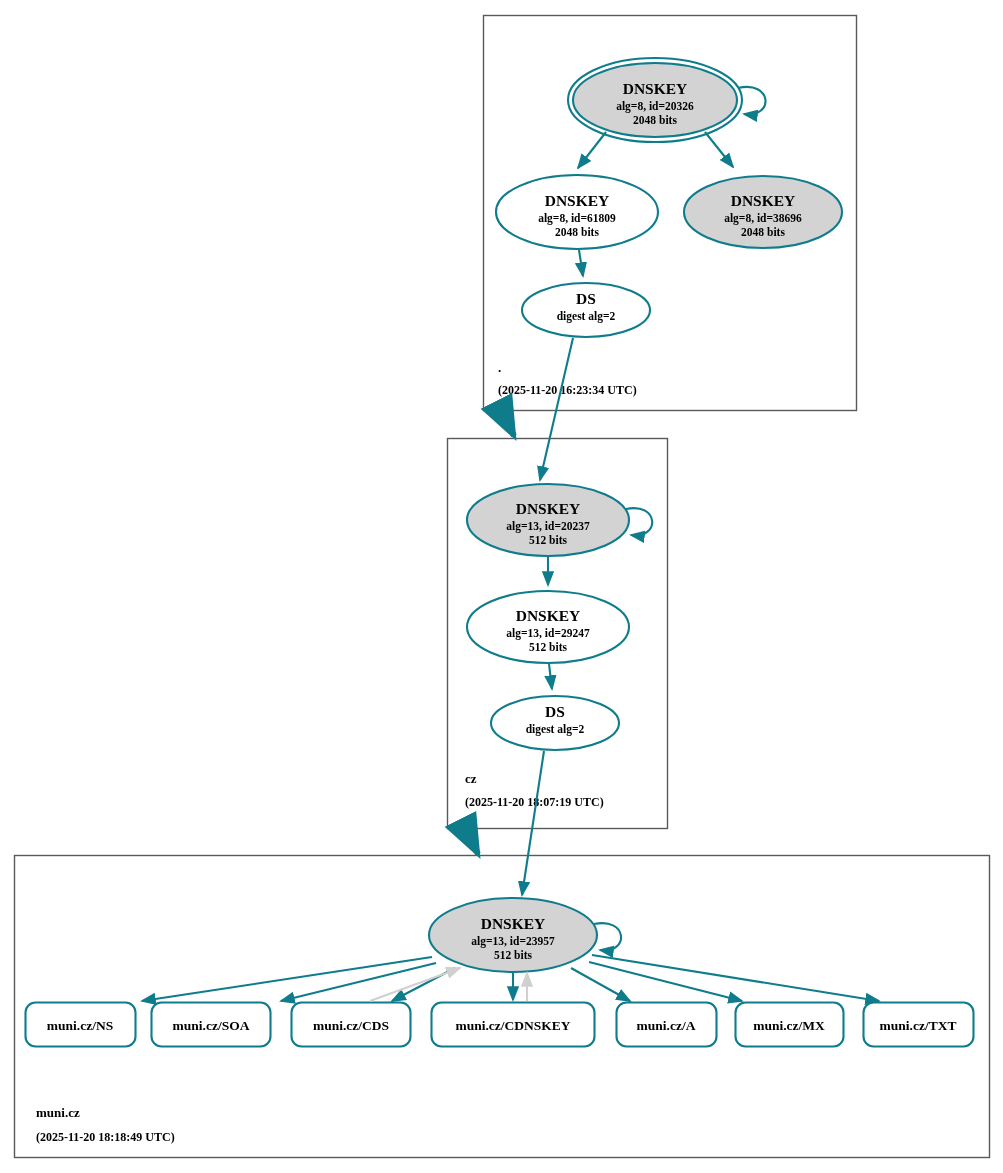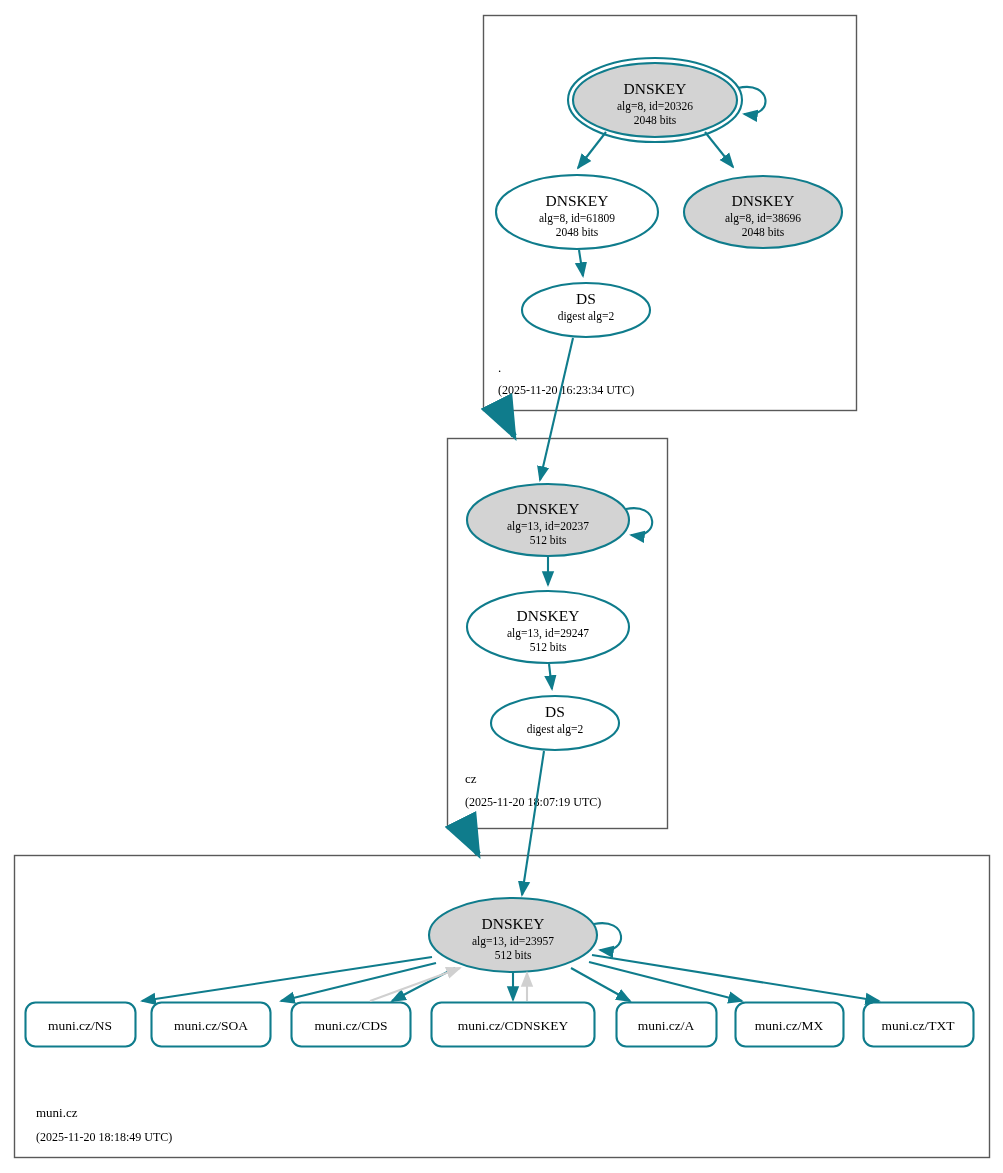--- a/index.html
+++ b/index.html
@@ -2,21 +2,21 @@
 <html><head>
 <meta charset="utf-8">
 <style>
   html,body{margin:0;padding:0;background:#ffffff;}
   body{
     width:1003px;height:1173px;
     font-family:"Liberation Serif", serif;
     overflow:hidden;
     position:relative;
   }
-  #stage{position:relative;width:1003px;height:903px;}
+  #stage{position:relative;width:1003px;height:903px;font-weight:bold;}
   svg#diagram{position:absolute;left:0;top:0;width:1003px;height:1173px;}
   .zone-box{fill:none;stroke:#595959;stroke-width:1.4;}
   .node-ell{stroke:#0f7c8c;stroke-width:2.1;}
   .node-ell.shaded{fill:#d3d3d3;}
   .node-ell.plain{fill:#ffffff;}
   .node-ell.outer{fill:none;}
   .rr-box{fill:#ffffff;stroke:#0f7c8c;stroke-width:2.1;}
   .edge{stroke:#0f7c8c;stroke-width:2.1;fill:none;}
   .edge-gray{stroke:#d0d0d0;stroke-width:2.1;fill:none;}
   .edge-thick{stroke:#0f7c8c;stroke-width:6;fill:none;}

